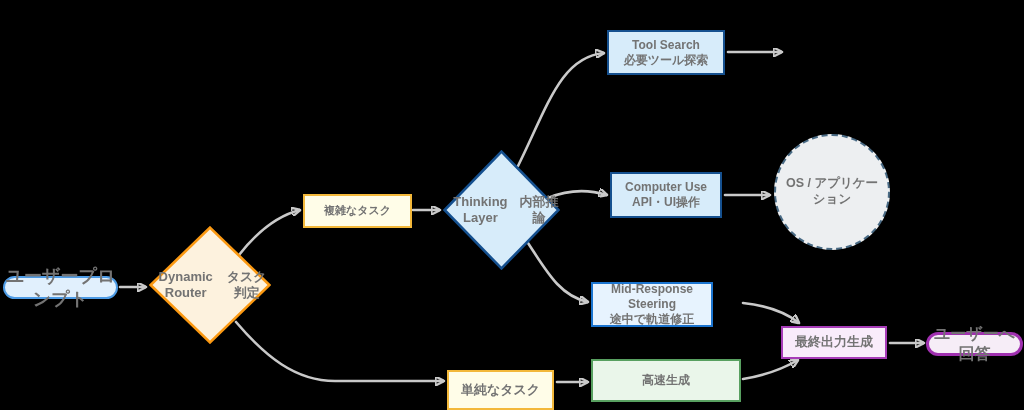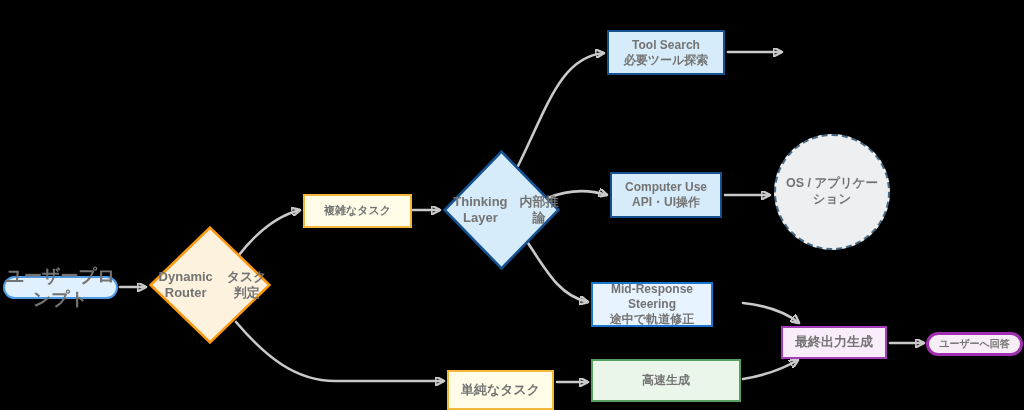--- a/index.html
+++ b/index.html
@@ -7,21 +7,21 @@
     position:relative;width:1024px;height:410px;background:#000;overflow:hidden;
     font-family:"Liberation Sans","DejaVu Sans",sans-serif;color:#333;
   }
   #edges{position:absolute;left:0;top:0;width:1024px;height:410px;}
   #edges path{stroke:#c9c9c9;stroke-width:2.6;fill:none;stroke-linecap:round;}
   .node{position:absolute;box-sizing:border-box;display:flex;flex-direction:column;
     align-items:center;justify-content:center;text-align:center;font-weight:600;
     line-height:1.25;color:#737373;}
   .rect{border:2.5px solid;font-size:12px;}
   .pill{border:2px solid;border-radius:13px;font-size:18px;}
-  .pill-thick{border:3px solid;border-radius:13px;font-size:10px;}
+  .pill-thick{border:3px solid;border-radius:13px;font-size:16px;}
   .circle{border:2px dashed;border-radius:50%;font-size:12.5px;padding:0 6px;}
   .diamond{border:none;background:transparent !important;}
   .diamond svg{position:absolute;left:0;top:0;}
   .diamond .dtext{position:relative;z-index:2;font-size:13px;display:flex;flex-direction:row;align-items:center;}
   .l2{display:block;}
 </style>
 </head>
 <body>
 
 <div id="canvas">

